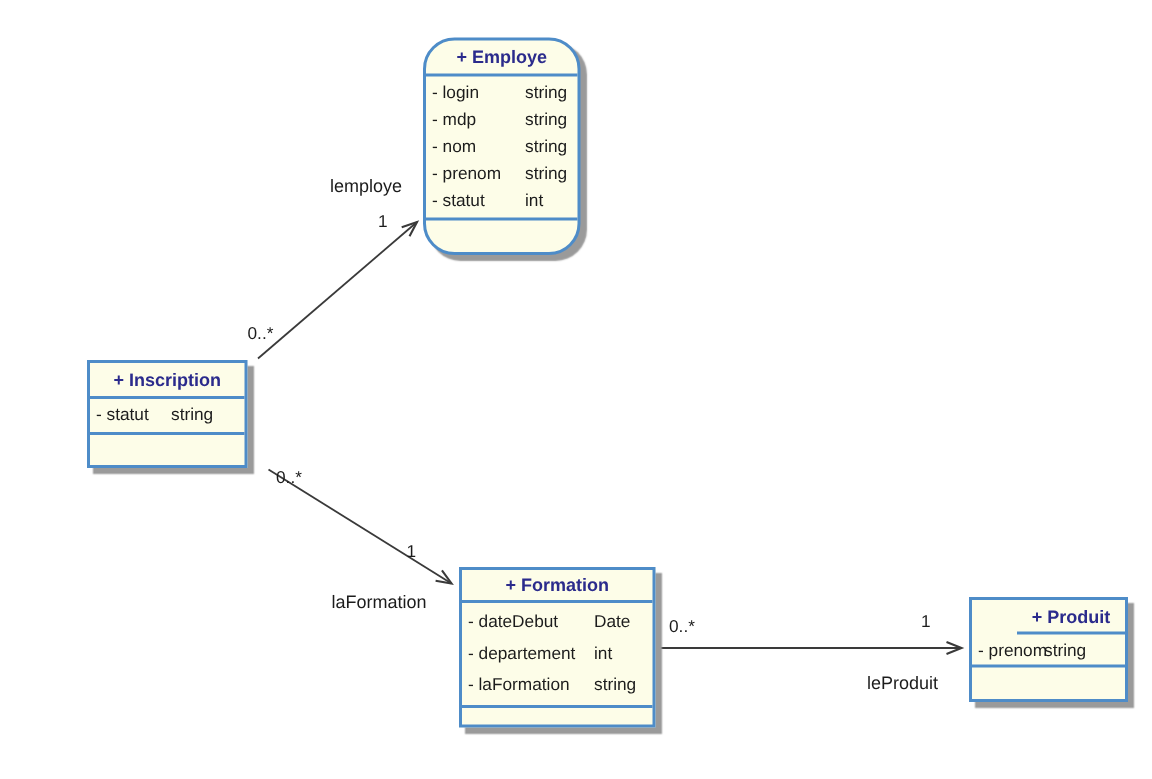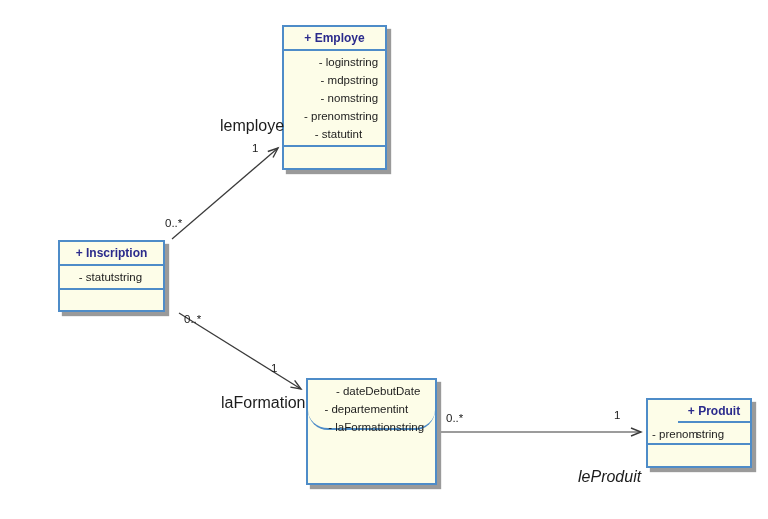--- a/index.html
+++ b/index.html
@@ -43,31 +43,30 @@
     flex:0 0 auto;
     display:flex;flex-direction:column;justify-content:space-around;
   }
   .uml-ops{flex:1 1 auto;}
   .attr-row{
     display:flex;
     font-size:11.5px;
     color:var(--attr-text);
     line-height:18px;
     white-space:nowrap;
-    text-align:right;
   }
   .attr-name{flex:0 0 auto;}
   .attr-type{flex:0 0 auto;}
   .c-employe .attr-name{width:62px;}
   .c-inscription .attr-name{width:50px;}
   .c-formation .attr-name{width:84px;}
   .c-produit .attr-name{width:44px;}
   .edge-label{
     position:absolute;
-    font-size:16px;
+    font-size:12px;
     color:#1c1c1c;
     white-space:nowrap;
   }
   .mult{font-size:11.5px;}
 </style>
 </head>
 <body>
 
 <div class="canvas">
 
@@ -75,21 +74,21 @@
     <defs>
       <marker id="openArrow" markerWidth="14" markerHeight="12" refX="11" refY="5" orient="auto" markerUnits="userSpaceOnUse">
         <path d="M 1 1 L 11 5 L 1 9" fill="none" stroke="#3a3a3a" stroke-width="1.4"></path>
       </marker>
     </defs>
     <line x1="172" y1="239" x2="278" y2="148" stroke="#3a3a3a" stroke-width="1.2" marker-end="url(#openArrow)"></line>
     <line x1="179" y1="313" x2="301" y2="389" stroke="#3a3a3a" stroke-width="1.2" marker-end="url(#openArrow)"></line>
     <line x1="440" y1="432" x2="641" y2="432" stroke="#3a3a3a" stroke-width="1.2" marker-end="url(#openArrow)"></line>
   </svg>
 
-  <div class="uml-class c-employe" style="left:282px;top:25px;width:105px;height:145px;">
+  <div class="uml-class c-employe" style="left:282px;top:25px;width:105px;height:145px;border-radius:21px;">
     <div class="uml-title" style="height:24px;">+ Employe</div>
     <div class="uml-attrs" style="height:96px;">
       <div class="attr-row">
         <span class="attr-name">- login</span>
         <span class="attr-type">string</span>
       </div>
       <div class="attr-row">
         <span class="attr-name">- mdp</span>
         <span class="attr-type">string</span>
       </div>
@@ -114,21 +113,22 @@
     <div class="uml-attrs" style="height:24px;">
       <div class="attr-row">
         <span class="attr-name">- statut</span>
         <span class="attr-type">string</span>
       </div>
     </div>
     <div class="uml-ops"></div>
   </div>
 
   <div class="uml-class c-formation" style="left:306px;top:378px;width:131px;height:107px;">
-    <div class="uml-attrs" style="height:50px;border-radius:20px;">
+    <div class="uml-title" style="height:22px;">+ Formation</div>
+    <div class="uml-attrs" style="height:70px;">
       <div class="attr-row">
         <span class="attr-name">- dateDebut</span>
         <span class="attr-type">Date</span>
       </div>
       <div class="attr-row">
         <span class="attr-name">- departement</span>
         <span class="attr-type">int</span>
       </div>
       <div class="attr-row">
         <span class="attr-name">- laFormation</span>
@@ -152,15 +152,15 @@
   <span class="edge-label" style="left:220px;top:117px;">lemploye</span>
   <span class="edge-label mult" style="left:252px;top:142px;">1</span>
   <span class="edge-label mult" style="left:165px;top:217px;">0..*</span>
 
   <span class="edge-label mult" style="left:184px;top:313px;">0..*</span>
   <span class="edge-label mult" style="left:271px;top:362px;">1</span>
   <span class="edge-label" style="left:221px;top:394px;">laFormation</span>
 
   <span class="edge-label mult" style="left:446px;top:412px;">0..*</span>
   <span class="edge-label mult" style="left:614px;top:409px;">1</span>
-  <span class="edge-label" style="left:578px;top:468px;font-style:italic;">leProduit</span>
+  <span class="edge-label" style="left:578px;top:448px;">leProduit</span>
 
 </div>
 
 </body></html>

